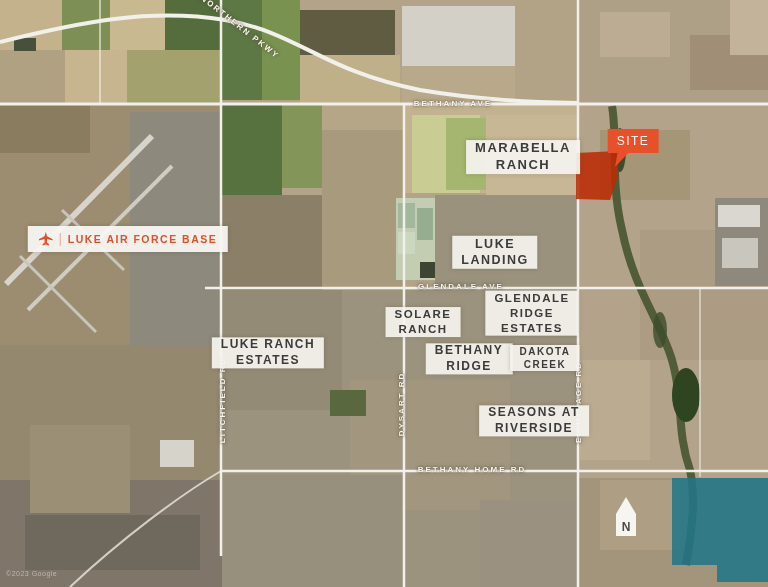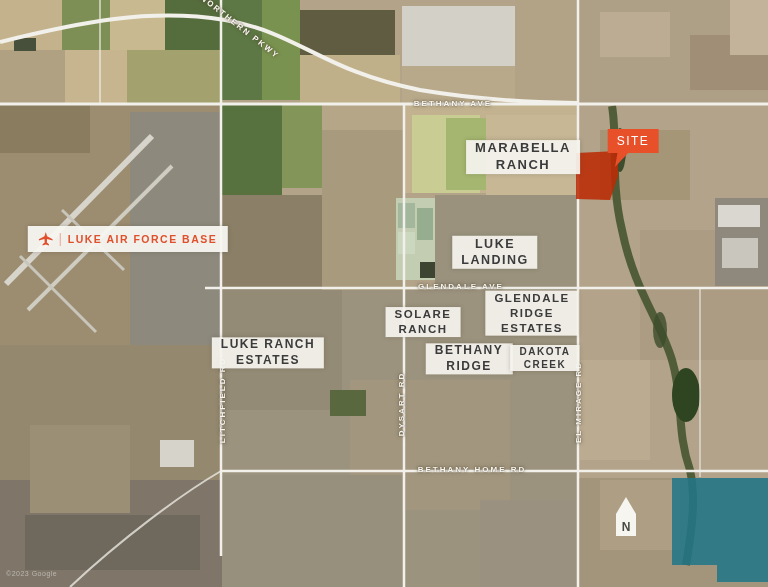--- a/index.html
+++ b/index.html
@@ -187,20 +187,24 @@
     <div>ESTATES</div>
   </div>
   <div class="place-label" style="left:469px;top:359px;font-size:12px;">
     <div>BETHANY</div>
     <div>RIDGE</div>
   </div>
   <div class="place-label" style="left:545px;top:358px;font-size:10px;">
     <div>DAKOTA</div>
     <div>CREEK</div>
   </div>
+  <div class="place-label" style="left:534px;top:421px;font-size:12px;">
+    <div>SEASONS AT</div>
+    <div>RIVERSIDE</div>
+  </div>
 
   <div class="afb-label" style="left:128px;top:239px;">
     <svg width="14" height="14" viewBox="0 0 14 14">
       <path d="M7 0 L8.3 4.2 L14 7.2 L14 8.6 L8.3 7 L8.1 10.6 L10.2 12.2 L10.2 13.4 L7 12.4 L3.8 13.4 L3.8 12.2 L5.9 10.6 L5.7 7 L0 8.6 L0 7.2 L5.7 4.2 Z" fill="#e0502d"></path>
     </svg>
     <span class="div"></span>
     <span class="txt">LUKE AIR FORCE BASE</span>
   </div>
 
   <div class="site-label" style="left:633px;top:141px;">SITE</div>

